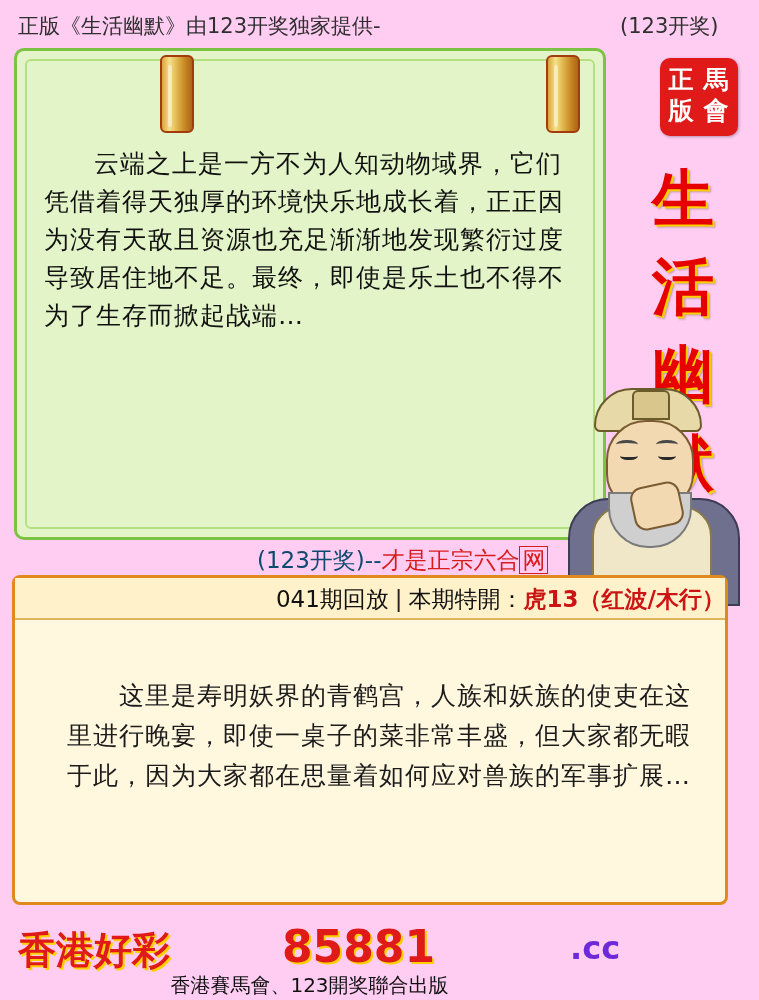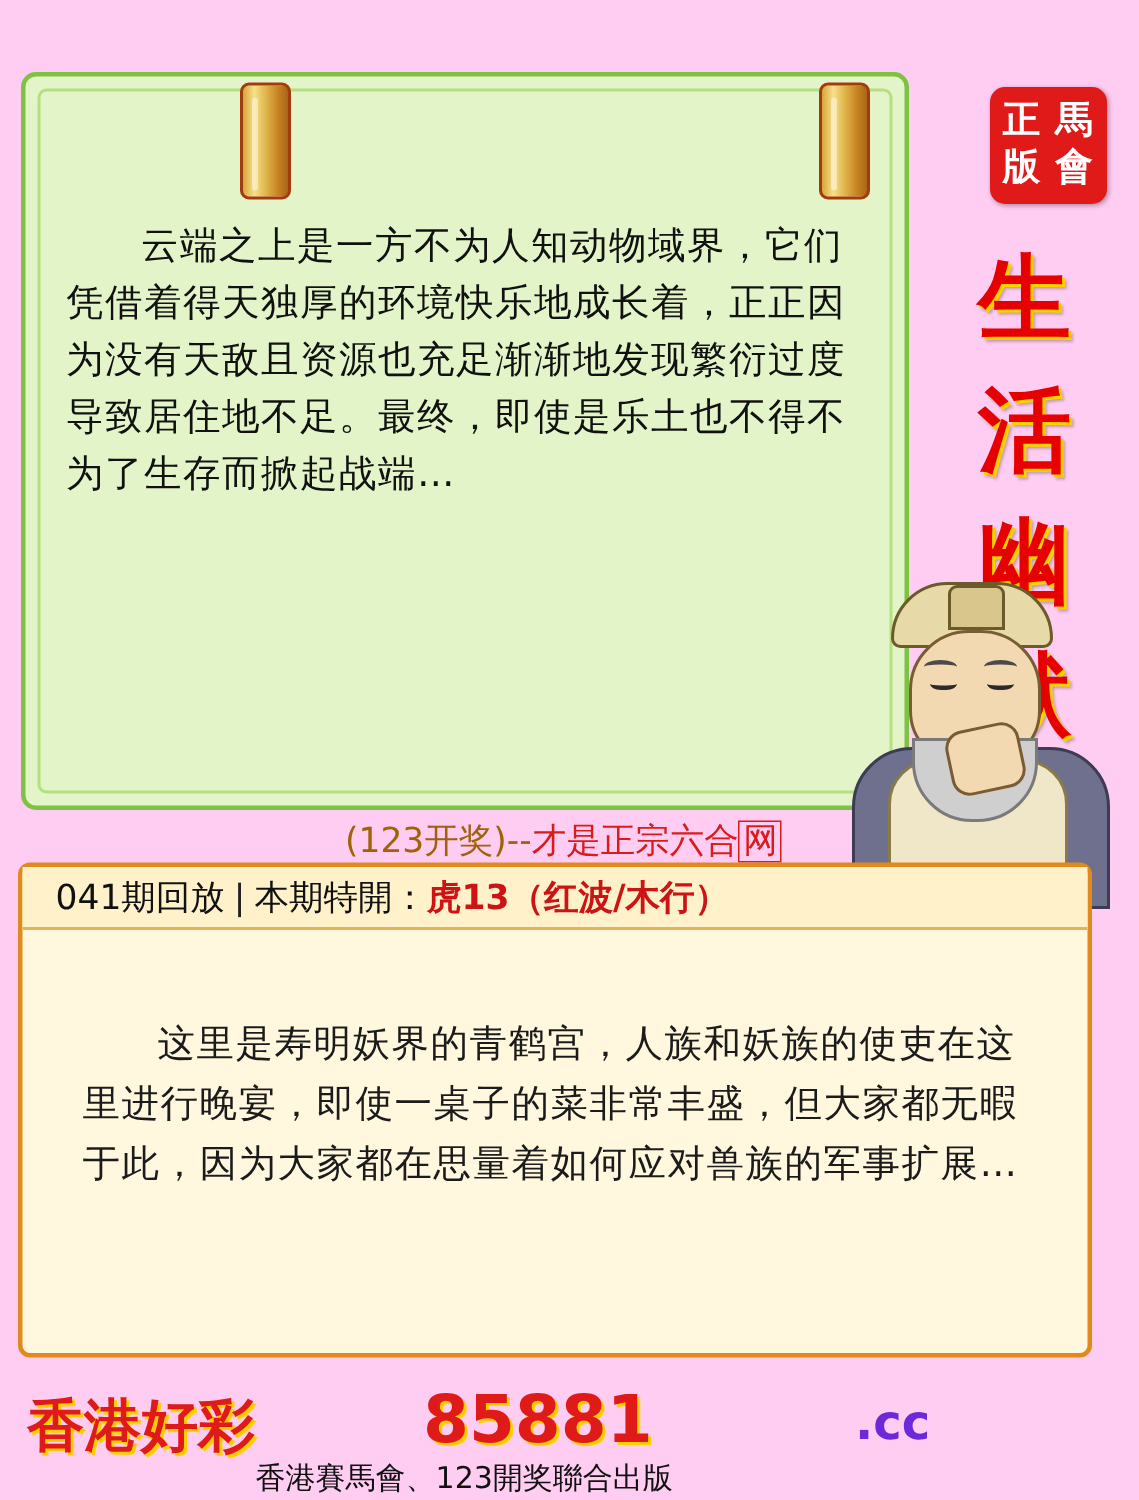--- a/index.html
+++ b/index.html
@@ -133,38 +133,39 @@
   }
   
   .sig-line {
     position: absolute;
     left: 230px;
     top: 545px;
     font-size: 23px;
     white-space: nowrap;
     font-family: "DejaVu Sans", sans-serif;
   }
-  .sig-line .purple { color: #a16207; }
+  .sig-line .purple { color: #0c4a6e; margin-left: 27px; }
   .sig-line .red { color: #d81b1b; }
   .sig-line .boxed {
     color: #d81b1b;
     border: 1px solid #d81b1b;
     padding: 0 2px;
   }
   
   .yellow-panel {
     position: absolute;
     left: 12px;
     top: 575px;
     width: 716px;
     height: 330px;
     background: #fff7de;
     border: 3px solid #e08a1e;
     border-radius: 8px;
     box-sizing: border-box;
+    text-align: right;
   }
   .yellow-header {
     position: absolute;
     left: 0; top: 0;
     width: 100%;
     height: 42px;
     line-height: 42px;
     padding-left: 22px;
     box-sizing: border-box;
     font-size: 23px;
@@ -358,20 +359,24 @@
     font-size: 20px;
     color: #111;
     font-family: "DejaVu Sans", sans-serif;
   }
 </style>
 </head>
 <body>
 
 <div class="page">
 
+  <div class="top-header">
+    <span class="left">正版《生活幽默》由123开奖独家提供-</span>
+    <span class="right">(123开奖)</span>
+  </div>
 
   <div class="green-panel">
     <div class="green-panel-inner"></div>
   </div>
 
   <div class="scroll-banner">
     <div class="scroll-rod left"></div>
     <div class="scroll-rod right"></div>
   </div>
 

